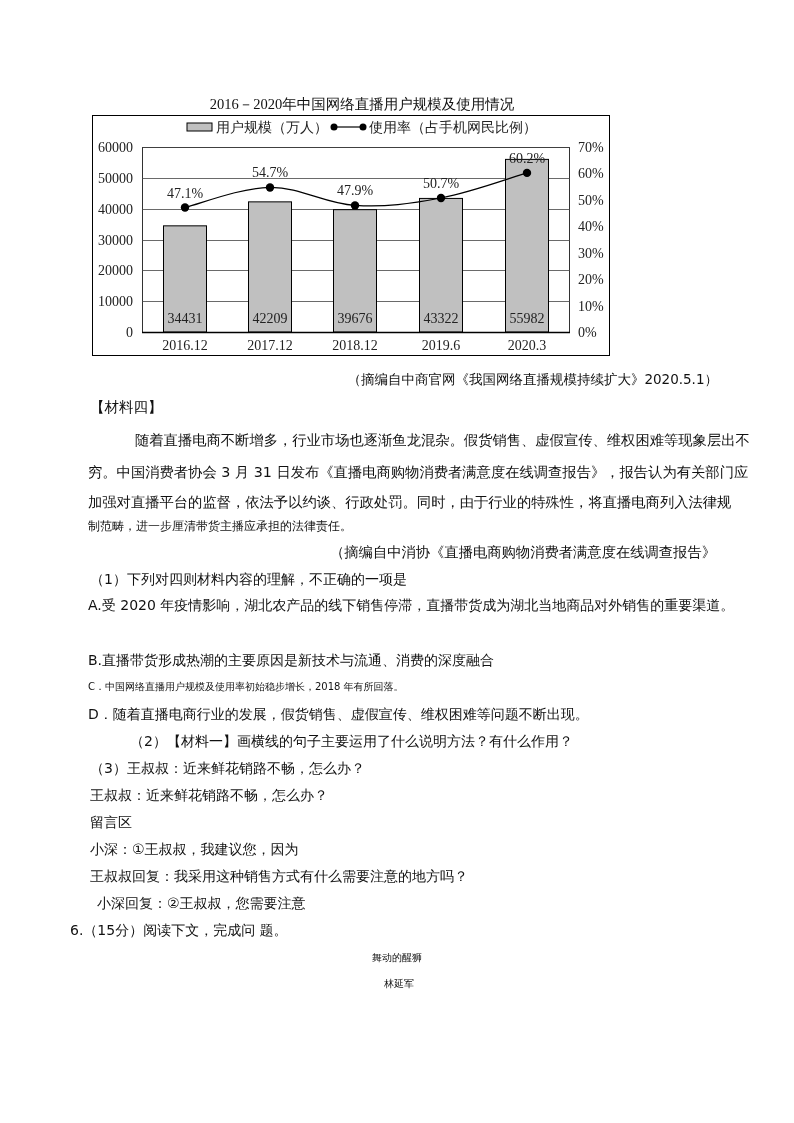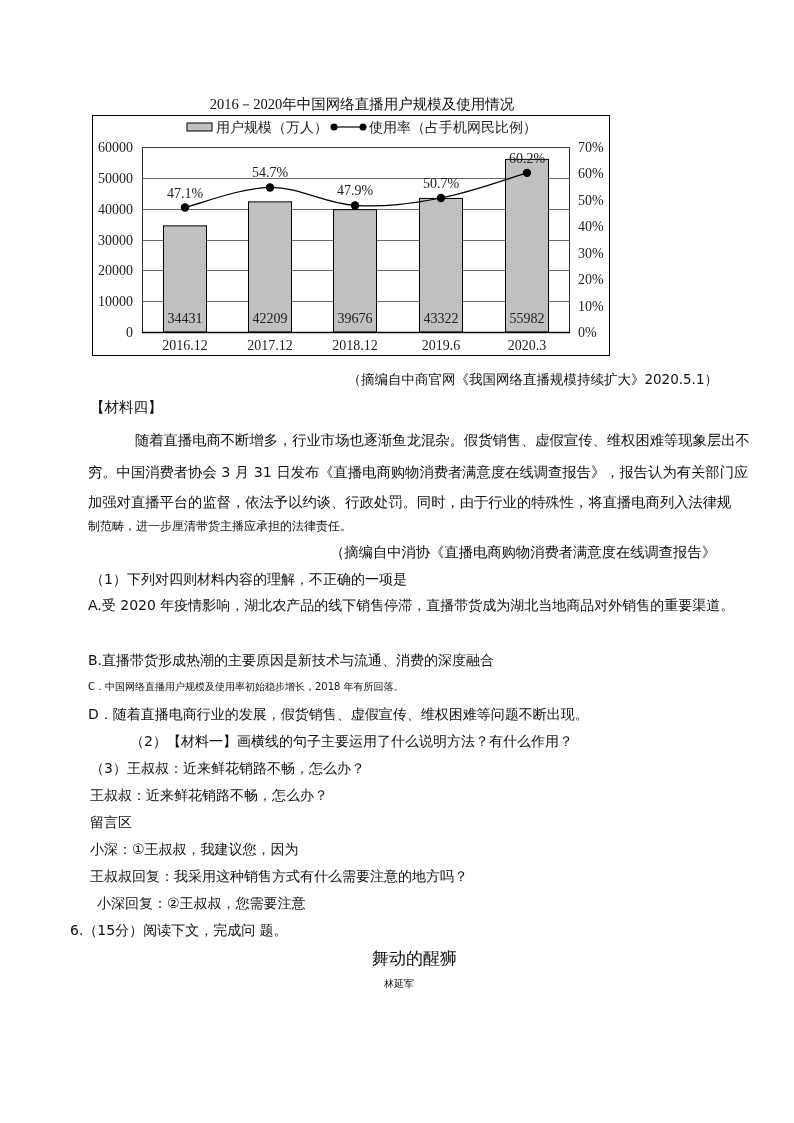--- a/index.html
+++ b/index.html
@@ -108,14 +108,14 @@
 <div class="abs line" style="left:90px; top:732px; font-size:14px;margin-left:40px;">（2）【材料一】画横线的句子主要运用了什么说明方法？有什么作用？</div>
 <div class="abs line" style="left:90px; top:759px; font-size:14px;">（3）王叔叔：近来鲜花销路不畅，怎么办？</div>
 
 <div class="abs line" style="left:90px; top:786px; font-size:14px;">王叔叔：近来鲜花销路不畅，怎么办？</div>
 <div class="abs line" style="left:90px; top:813px; font-size:14px;">留言区</div>
 <div class="abs line" style="left:90px; top:840px; font-size:14px;">小深：①王叔叔，我建议您，因为</div>
 <div class="abs line" style="left:90px; top:867px; font-size:14px;">王叔叔回复：我采用这种销售方式有什么需要注意的地方吗？</div>
 <div class="abs line" style="left:90px; top:894px; font-size:14px;margin-left:7px;">小深回复：②王叔叔，您需要注意</div>
 
 <div class="abs line" style="left:70px; top:921px; font-size:14px;">6.（15分）阅读下文，完成问 题。</div>
-<div class="abs line" style="left:372px; top:949px; font-size:17px;">舞动的醒狮</div>
+<div class="abs line" style="left:372px; top:949px; font-size:10px;">舞动的醒狮</div>
 <div class="abs line" style="left:384px; top:975px; font-size:10px;">林延军</div>
 
 </body></html>

